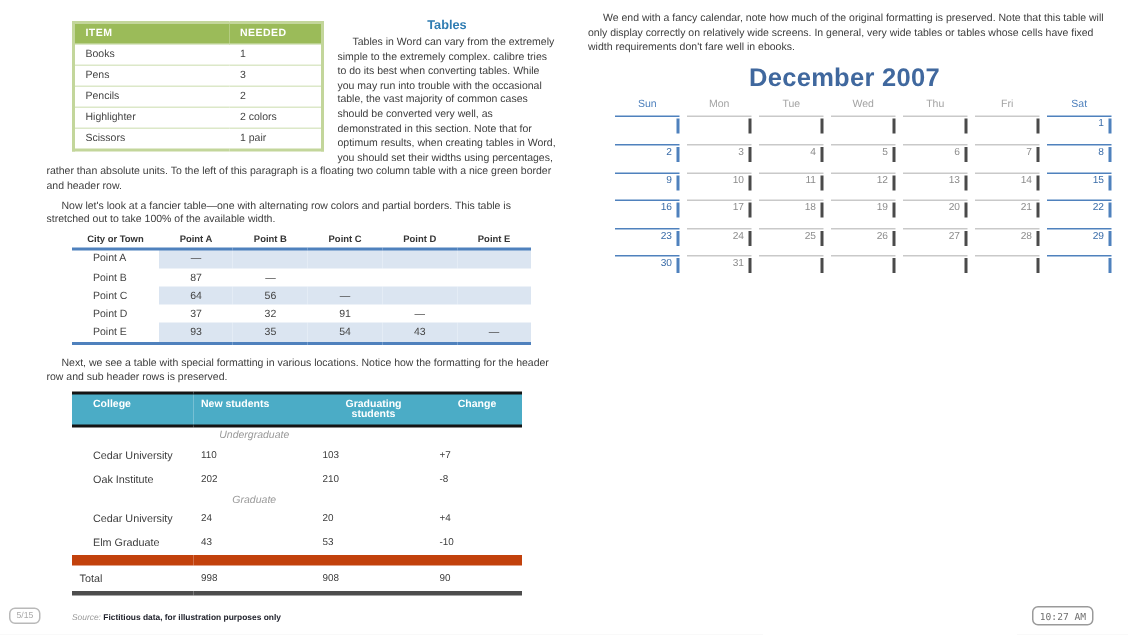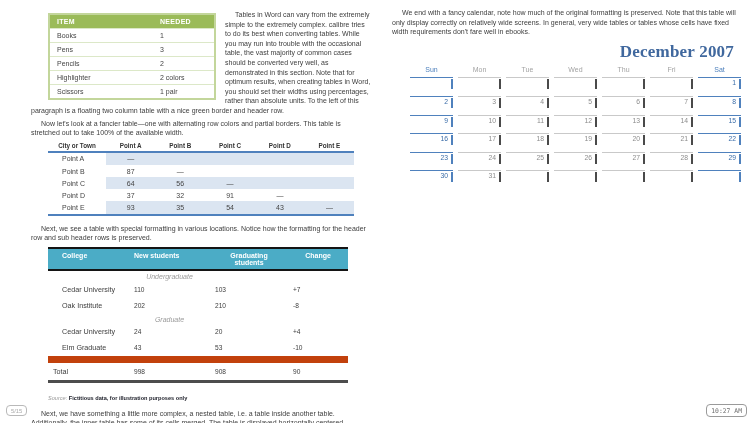--- a/index.html
+++ b/index.html
@@ -51,43 +51,43 @@
   table.college tr.subhead td { font-style:italic; color:#9a9a9a; text-align:center; padding:2.5px 0 1px; font-size:7px; }
   table.college tr.total td { border-top:7px solid #c2410c; padding:4px 5px; }
   .source-line { font-size:5.6px; margin:2px 0 0 17px; }
   .source-line .src-label { color:#999; font-style:italic; }
   .source-line .src-text { font-weight:bold; color:#20222c; }
 
   
   p.nested-intro { margin-top:8px; }
 
   
-  h2.december { text-align:right; padding-right:10px; color:#40689e; font-size:17px;
-                font-weight:bold; margin:5px 0 4px; letter-spacing:.2px;font-family:Liberation Serif, serif; }
+  h2.december { text-align:center; padding-right:10px; color:#40689e; font-size:17px;
+                font-weight:bold; margin:5px 0 4px; letter-spacing:.2px; }
   .calendar { margin-left:18px; width:331px; display:grid;
               grid-template-columns:repeat(7, 1fr); column-gap:5px;
               grid-template-rows:12px repeat(6, 18.5px); }
   .cal-head { font-size:7px; text-align:center; padding-bottom:2px; }
   .cal-head.wd { color:#a3a3a3; border-bottom:1px solid #c9c9c9; }
   .cal-head.we { color:#4f81bd; border-bottom:1px solid #4f81bd; }
   .cal-cell { position:relative; }
   .cal-cell .num { position:absolute; top:1px; right:5px; font-size:6.8px; }
   .cal-cell::after { content:""; position:absolute; top:1px; right:0; width:2px; height:10px; }
   .cal-cell.wd { border-top:1px solid #c9c9c9; }
   .cal-cell.we { border-top:1px solid #4f81bd; }
   .cal-cell.nt { border-top:none; }
   .cal-cell.wd .num { color:#8c8c8c; }
   .cal-cell.we .num { color:#3a6ca8; }
   .cal-cell.wd::after { background:#4a4a4a; }
   .cal-cell.we::after { background:#4f81bd; }
 
   
   .pill { position:absolute; background:#fff; border:1px solid #b9b9b9; border-radius:4px; }
   .page-pill  { left:6px; bottom:7px; font-size:5.8px; color:#a9a9a9; padding:2px 4px 1.5px; }
-  .clock-pill { right:5px; bottom:6px; font-family:"DejaVu Sans Mono", monospace;
+  .clock-pill { right:23px; bottom:6px; font-family:"DejaVu Sans Mono", monospace;
                 font-size:6.4px; color:#6f6f6f; padding:2px 4px 1.5px; border-color:#9a9a9a; }
 </style>
 </head>
 <body>
 
 <div class="screen">
 
   <div class="page-left">
 
     <div class="supplies-wrap">
@@ -115,20 +115,21 @@
             <td>Highlighter</td>
             <td>2 colors</td>
           </tr>
           <tr>
             <td>Scissors</td>
             <td>1 pair</td>
           </tr>
         </tbody>
       </table>
 
+      <h2 class="tables-title">Tables</h2>
       <p class="body-text indent">Tables in Word can vary from the extremely simple to the extremely complex. calibre tries to do its best when converting tables. While you may run into trouble with the occasional table, the vast majority of common cases should be converted very well, as demonstrated in this section. Note that for optimum results, when creating tables in Word, you should set their widths using percentages, rather than absolute units. To the left of this paragraph is a floating two column table with a nice green border and header row.</p>
     </div>
 
     <p class="body-text indent fancier">Now let's look at a fancier table—one with alternating row colors and partial borders. This table is stretched out to take 100% of the available width.</p>
 
     <table class="points">
       <thead>
         <tr>
           <th>City or Town</th>
           <th>Point A</th>

